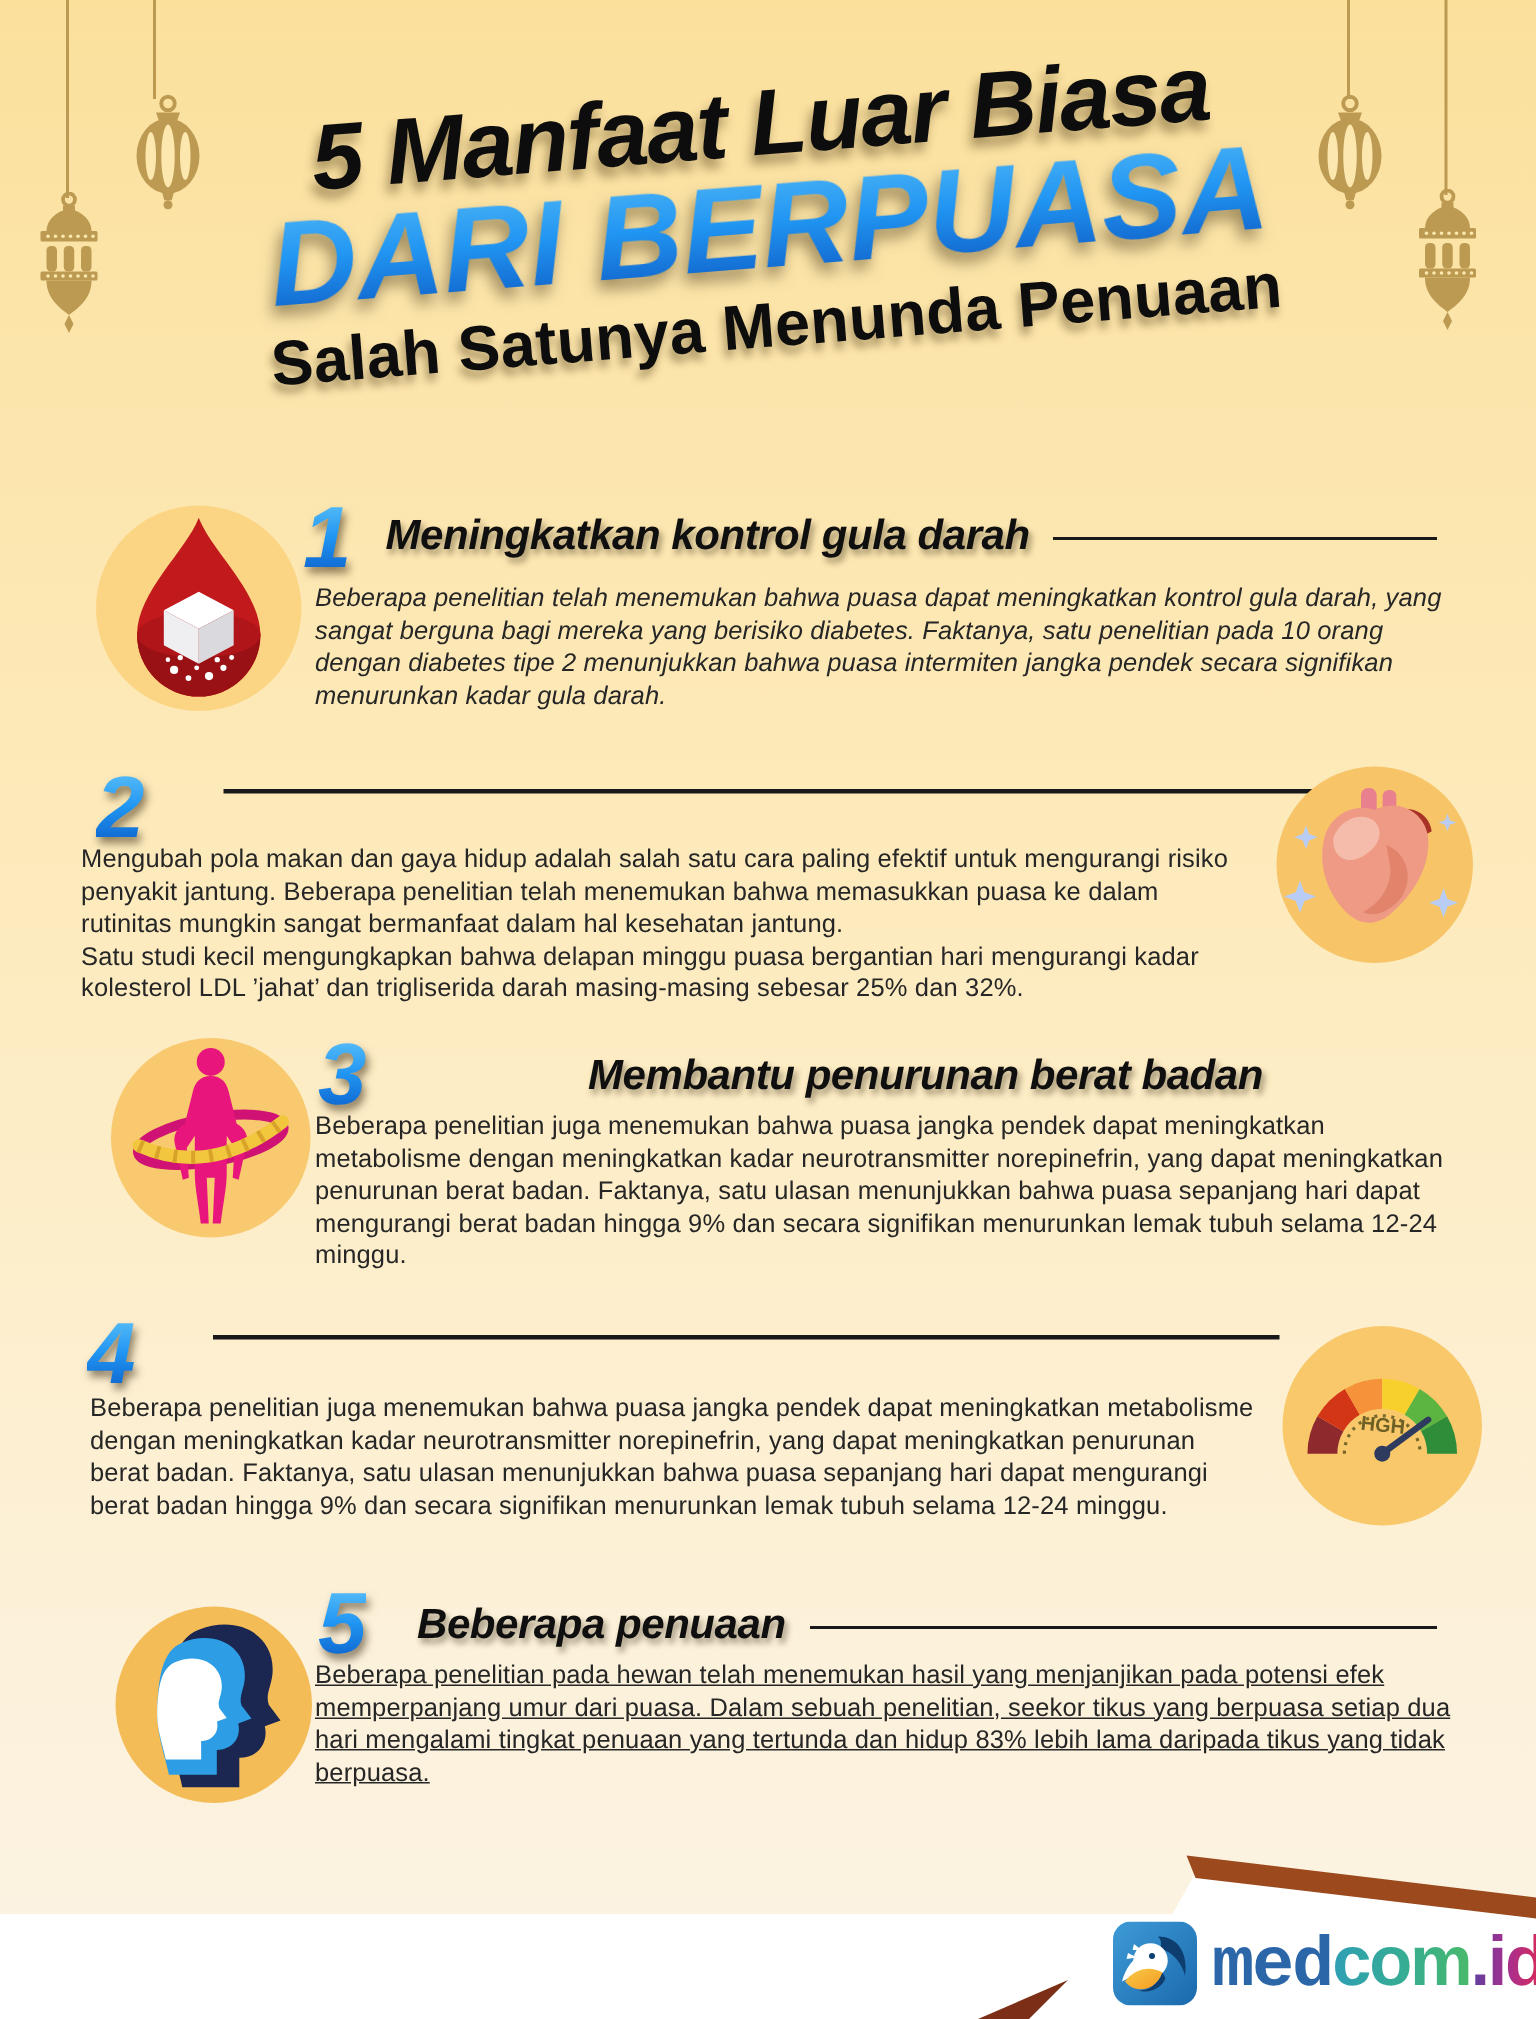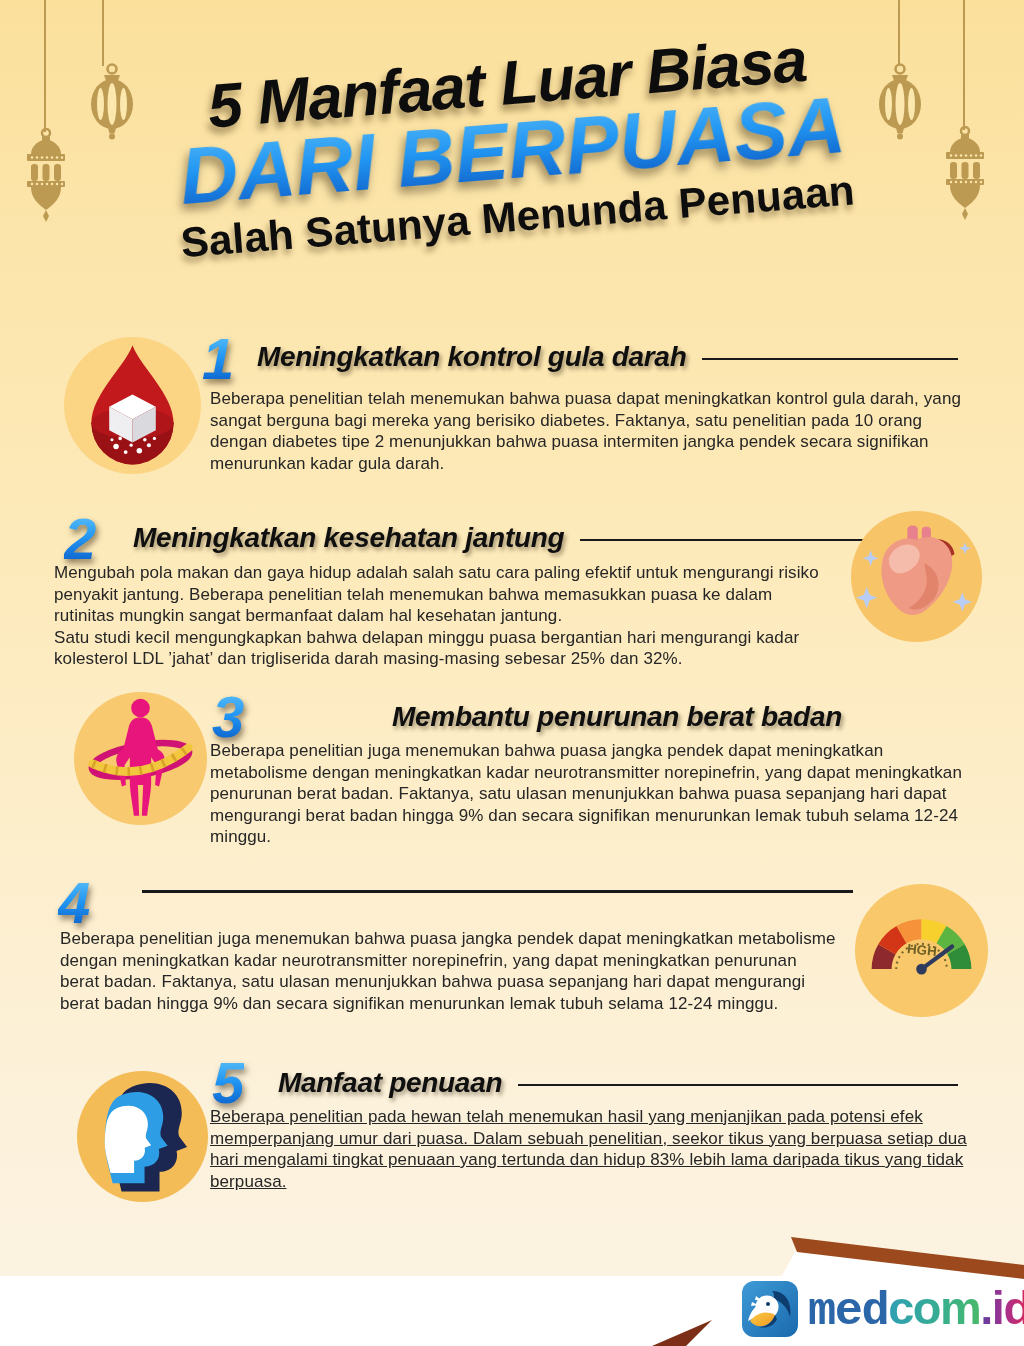--- a/index.html
+++ b/index.html
@@ -171,27 +171,26 @@
             <circle cx="66" cy="74" r="1.2"></circle>
             <circle cx="35" cy="75" r="1.1"></circle>
         </g>
       </svg>
     </div>
     <div class="big-num" style="left:202px;top:332px;">1</div>
     <div class="heading-row" style="left:228px;top:341px;right:66px;">
       <span class="sec-heading">Meningkatkan kontrol gula darah</span>
       <span class="rule"></span>
     </div>
-    <div class="sec-body" style="left:210px;top:388px;width:752px;">Beberapa penelitian telah menemukan bahwa puasa dapat meningkatkan kontrol gula darah, yang sangat berguna bagi mereka yang berisiko diabetes. Faktanya, satu penelitian pada 10 orang dengan diabetes tipe 2 menunjukkan bahwa puasa intermiten jangka pendek secara signifikan menurunkan kadar gula darah.</div>
+    <div class="sec-body" style="left:210px;top:388px;width:752px;font-style:italic;">Beberapa penelitian telah menemukan bahwa puasa dapat meningkatkan kontrol gula darah, yang sangat berguna bagi mereka yang berisiko diabetes. Faktanya, satu penelitian pada 10 orang dengan diabetes tipe 2 menunjukkan bahwa puasa intermiten jangka pendek secara signifikan menurunkan kadar gula darah.</div>
   </div>
 
   <div>
     <div class="big-num" style="left:64px;top:512px;">2</div>
     <div class="heading-row" style="left:104px;top:522px;width:744px;">
-      <span class="sec-heading">Meningkatkan kesehatan jantung</span>
       <span class="rule"></span>
     </div>
     <div class="sec-body" style="left:54px;top:562px;width:780px;">Mengubah pola makan dan gaya hidup adalah salah satu cara paling efektif untuk mengurangi risiko penyakit jantung. Beberapa penelitian telah menemukan bahwa memasukkan puasa ke dalam rutinitas mungkin sangat bermanfaat dalam hal kesehatan jantung.
 Satu studi kecil mengungkapkan bahwa delapan minggu puasa bergantian hari mengurangi kadar kolesterol LDL ’jahat’ dan trigliserida darah masing-masing sebesar 25% dan 32%.</div>
     <div class="icon-circle" style="left:851px;top:511px;width:131px;height:131px;background:#f7c568;">
       <svg viewBox="0 0 100 100">
         <rect x="43" y="11" width="8" height="14" rx="3.5" fill="#e8808d"></rect>
         <rect x="54" y="12" width="7" height="11" rx="3" fill="#e8808d"></rect>
         <path d="M58 24 C68 18 78 24 79 33 L70 38 C66 29 60 26 55 28 Z" fill="#a83226"></path>
         <path d="M64 37 C72 34 77 39 76 46 L66 48 Z" fill="#b8402c"></path>
@@ -258,21 +257,21 @@
         <defs>
           <path id="headp" d="M38 10 C58 2 76 12 76 30 C76 38 72 42 74 48 L80 56 L72 59 C74 68 68 75 59 75 L59 90 L30 90 C27 76 22 64 23 48 C24 30 26 15 38 10 Z"></path>
         </defs>
         <use href="#headp" transform="translate(4,2)" fill="#1b2750"></use>
         <use href="#headp" transform="translate(2,10) scale(0.84)" fill="#2d9ee5"></use>
         <use href="#headp" transform="translate(7,22) scale(0.62)" fill="#ffffff"></use>
       </svg>
     </div>
     <div class="big-num" style="left:212px;top:1056px;">5</div>
     <div class="heading-row" style="left:249px;top:1067px;right:66px;">
-      <span class="sec-heading">Manfaat penuaan</span>
+      <span class="sec-heading">Beberapa penuaan</span>
       <span class="rule"></span>
     </div>
     <div class="sec-body" style="left:210px;top:1106px;width:760px;text-decoration:underline;">Beberapa penelitian pada hewan telah menemukan hasil yang menjanjikan pada potensi efek memperpanjang umur dari puasa. Dalam sebuah penelitian, seekor tikus yang berpuasa setiap dua hari mengalami tingkat penuaan yang tertunda dan hidup 83% lebih lama daripada tikus yang tidak berpuasa.</div>
   </div>
 
   <svg class="footer-svg" width="1024" height="200" viewBox="0 0 1024 200">
     <rect x="0" y="130" width="1024" height="70" fill="#ffffff"></rect>
     <polygon points="743,200 800,97 1024,124 1024,200" fill="#ffffff"></polygon>
     <polygon points="791,91 1024,119 1024,133 797,106" fill="#9c4a1d"></polygon>
     <polygon points="652,200 712,174 686,200" fill="#7c2f16"></polygon>

